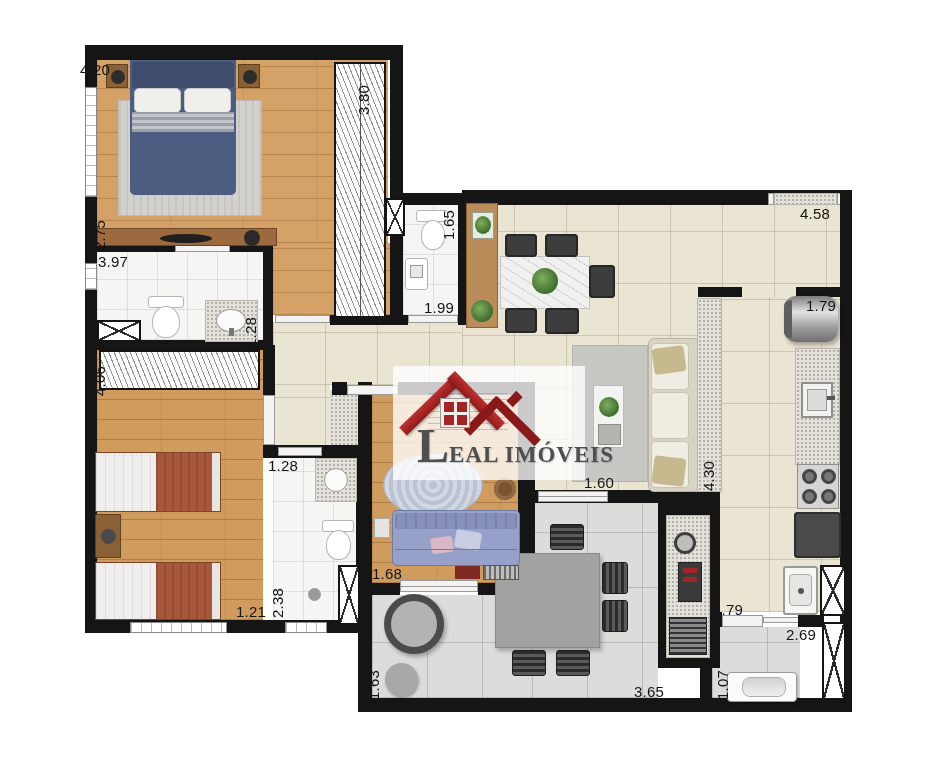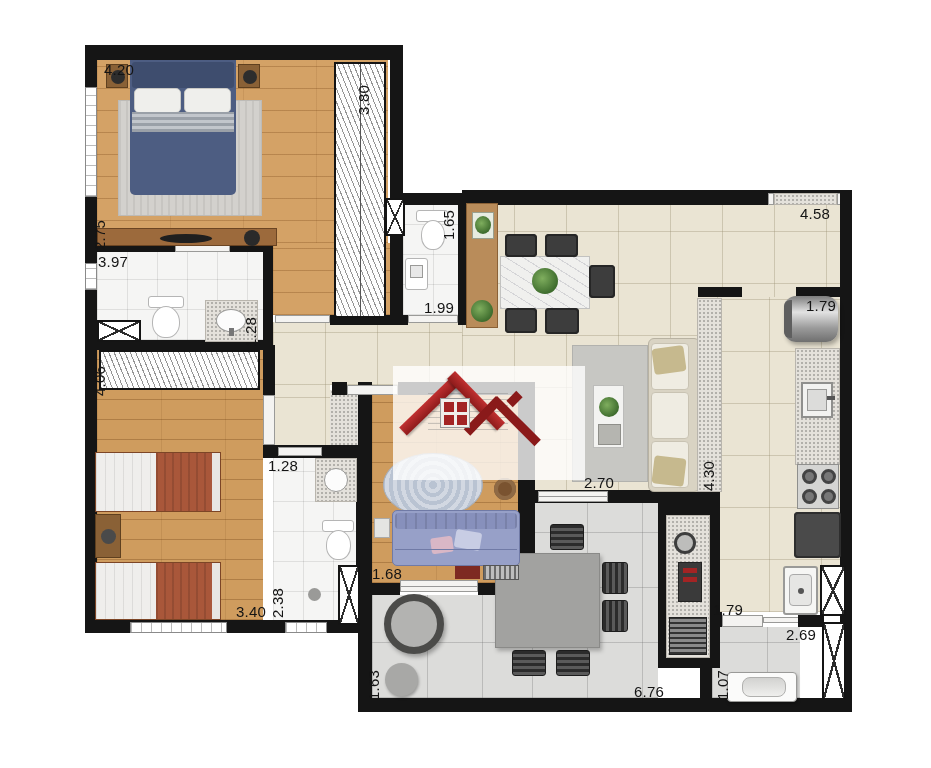--- a/index.html
+++ b/index.html
@@ -257,50 +257,53 @@
     <div style="left:2px;top:2px;width:122px;height:16px;background:#8790bc;border-radius:4px;background-image:repeating-linear-gradient(90deg,rgba(0,0,0,.10) 0 2px,transparent 2px 10px);"></div>
     <div style="left:62px;top:20px;width:26px;height:18px;background:#c8cde4;border-radius:3px;transform:rotate(10deg);"></div>
     <div style="left:38px;top:26px;width:22px;height:16px;background:#d9b7c6;border-radius:3px;transform:rotate(-8deg);"></div>
     <div style="left:2px;top:38px;width:122px;height:1px;background:#707aa6;"></div>
     </div>
   <div style="left:374px;top:518px;width:16px;height:20px;background:#e4e4e2;border:1px solid #aaa;"></div>
   <div style="left:494px;top:478px;width:22px;height:22px;background:#7a5330;border-radius:50%;box-shadow:inset 0 0 0 4px #8f6a45;"></div>
   <div style="left:455px;top:566px;width:25px;height:13px;background:#7e2a22;"></div>
   <div style="left:483px;top:565px;width:36px;height:15px;background:repeating-linear-gradient(90deg,#6a6a6a 0 2px,#bdbdbd 2px 5px);border:1px solid #555;"></div>
 
-  <div class="dim" style="left:104px;top:62px;">4.20</div>
+  <div class="dim" style="left:80px;top:62px;">4.20</div>
   <div class="dim dimv" style="left:356px;top:115px;">3.80</div>
   <div class="dim dimv" style="left:92px;top:250px;">2.75</div>
   <div class="dim" style="left:98px;top:254px;">3.97</div>
   <div class="dim dimv" style="left:441px;top:240px;">1.65</div>
   <div class="dim" style="left:424px;top:300px;">1.99</div>
   <div class="dim" style="left:800px;top:206px;">4.58</div>
   <div class="dim" style="left:806px;top:298px;">1.79</div>
   <div class="dim dimv" style="left:243px;top:347px;">1.28</div>
   <div class="dim dimv" style="left:92px;top:396px;">4.06</div>
-  <div class="dim" style="left:236px;top:604px;">3.40</div>
+  <div class="dim" style="left:236px;top:604px;">1.21</div>
   <div class="dim" style="left:268px;top:458px;">1.28</div>
   <div class="dim dimv" style="left:270px;top:618px;">2.38</div>
   <div class="dim" style="left:372px;top:566px;">1.68</div>
-  <div class="dim" style="left:584px;top:475px;">2.70</div>
+  <div class="dim" style="left:584px;top:475px;">1.60</div>
   <div class="dim dimv" style="left:701px;top:491px;">4.30</div>
   <div class="dim dimv" style="left:366px;top:700px;">1.63</div>
-  <div class="dim" style="left:634px;top:684px;">6.76</div>
+  <div class="dim" style="left:634px;top:684px;">3.65</div>
   <div class="dim" style="left:713px;top:602px;">1.79</div>
   <div class="dim" style="left:786px;top:627px;">2.69</div>
   <div class="dim dimv" style="left:715px;top:700px;">1.07</div>
 
   <div style="left:393px;top:366px;width:192px;height:114px;background:rgba(255,255,255,.78);">
     <div style="left:35px;top:22px;width:80px;height:42px;background:repeating-linear-gradient(0deg,rgba(130,130,130,.4) 0 1px,transparent 1px 6px);"></div>
     <div class="logo-bar" style="left:10px;top:60px;width:78px;height:11px;transform:rotate(-44deg);transform-origin:0 50%;"></div>
     <div class="logo-bar" style="left:62px;top:5px;width:72px;height:11px;transform:rotate(46deg);transform-origin:0 0;"></div>
     <div style="left:74px;top:62px;width:46px;height:9px;background:#8a1a1a;transform:rotate(-46deg);transform-origin:0 50%;"></div>
     <div style="left:104px;top:30px;width:62px;height:9px;background:#8a1a1a;transform:rotate(45deg);transform-origin:0 0;"></div>
     <div style="left:117px;top:26px;width:9px;height:14px;background:#8a1a1a;transform:rotate(45deg);"></div>
     <div style="left:47px;top:32px;width:30px;height:30px;background:#f0eeea;border:1px solid #999;">
       <div class="pane" style="left:3px;top:3px;width:10px;height:10px;"></div>
       <div class="pane" style="left:16px;top:3px;width:10px;height:10px;"></div>
       <div class="pane" style="left:3px;top:16px;width:10px;height:10px;"></div>
       <div class="pane" style="left:16px;top:16px;width:10px;height:10px;"></div>
       </div>
+    <div style="left:24px;top:52px;width:168px;height:56px;color:#4f4f4f;font-family:'Liberation Serif',serif;text-shadow:1px 1px 1px rgba(0,0,0,.18);white-space:nowrap;">
+      <span style="position:static;font-size:48px;font-weight:700;">L</span><span style="position:static;font-size:23px;font-weight:700;letter-spacing:1px;">EAL IMÓVEIS</span>
+    </div>
   </div>
 
 </div>
 
 </body></html>

